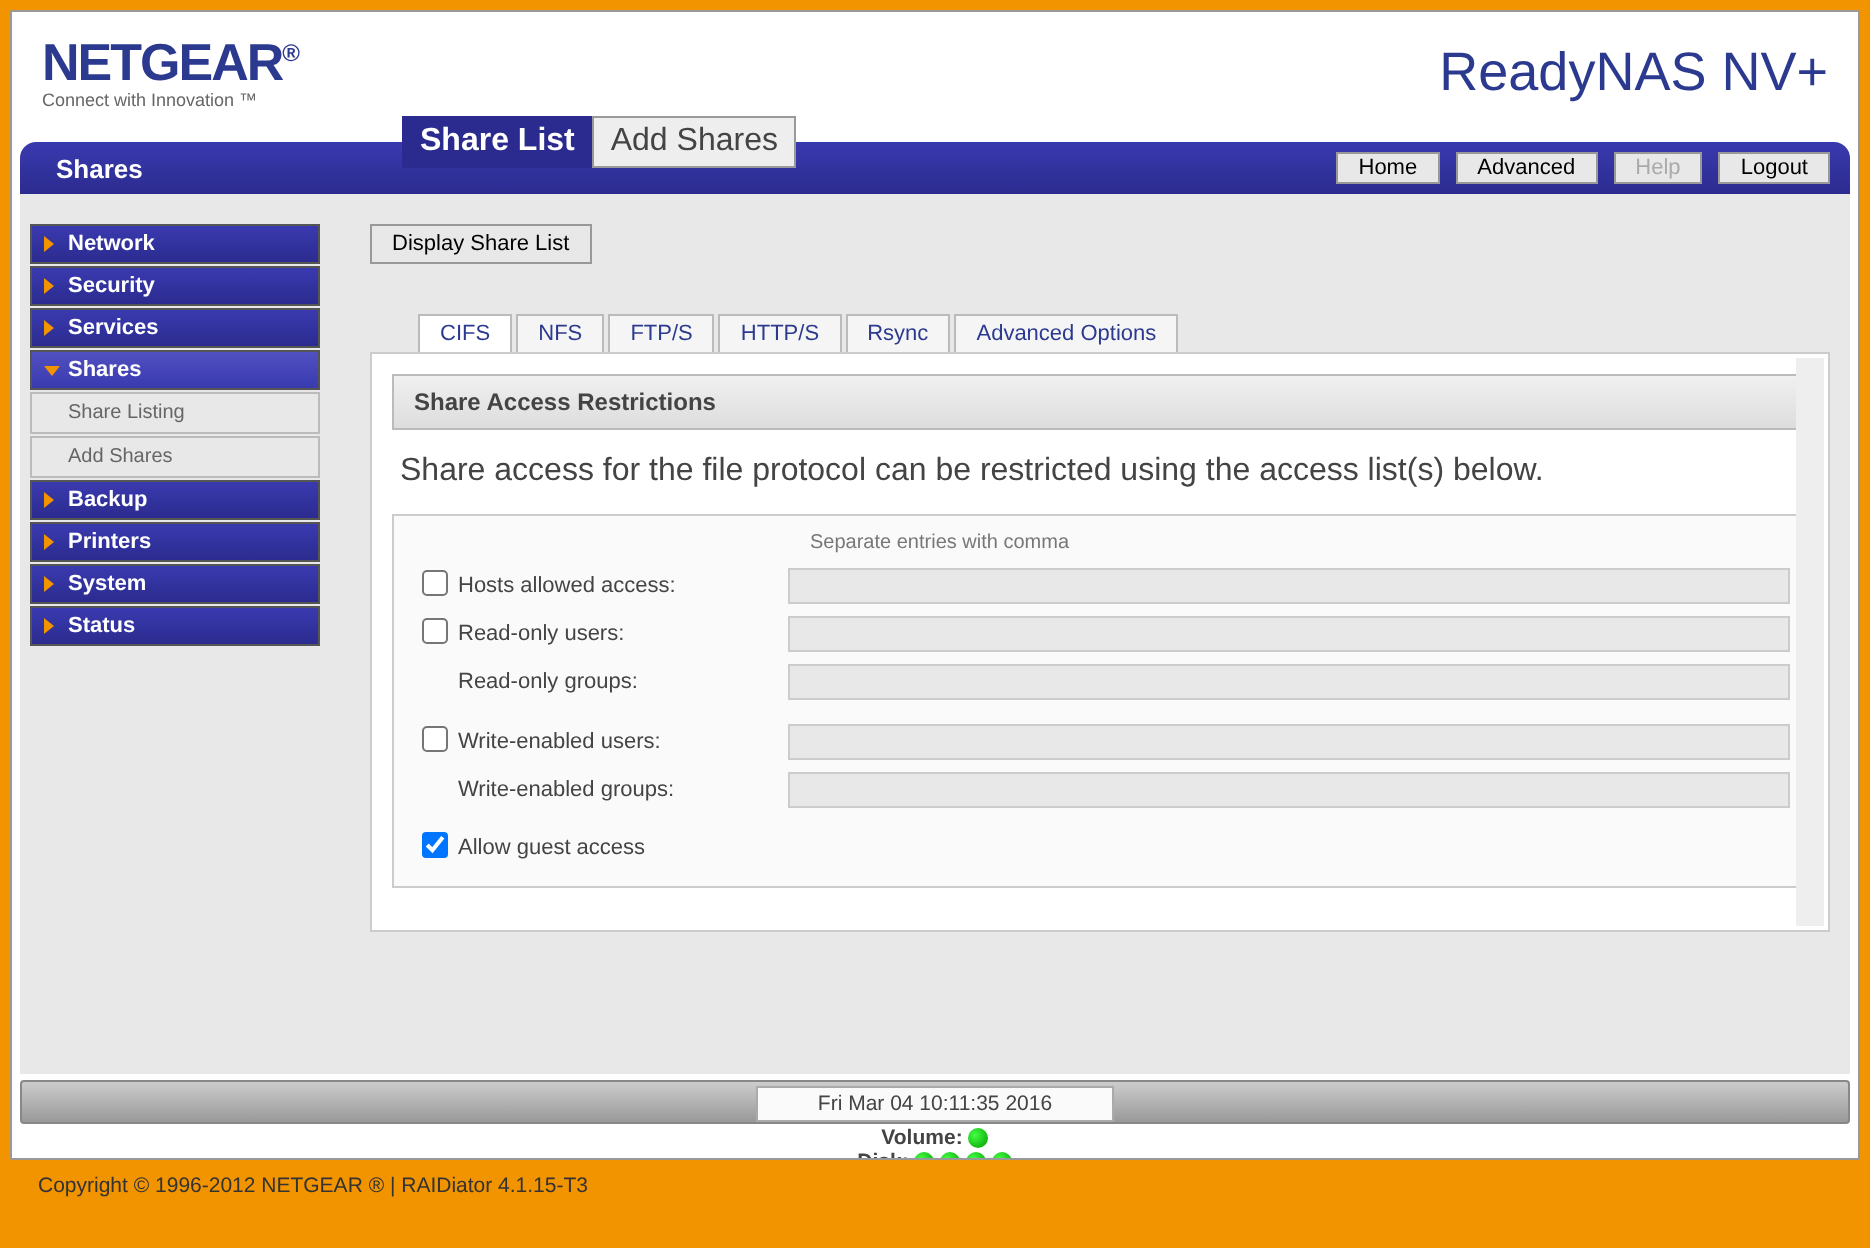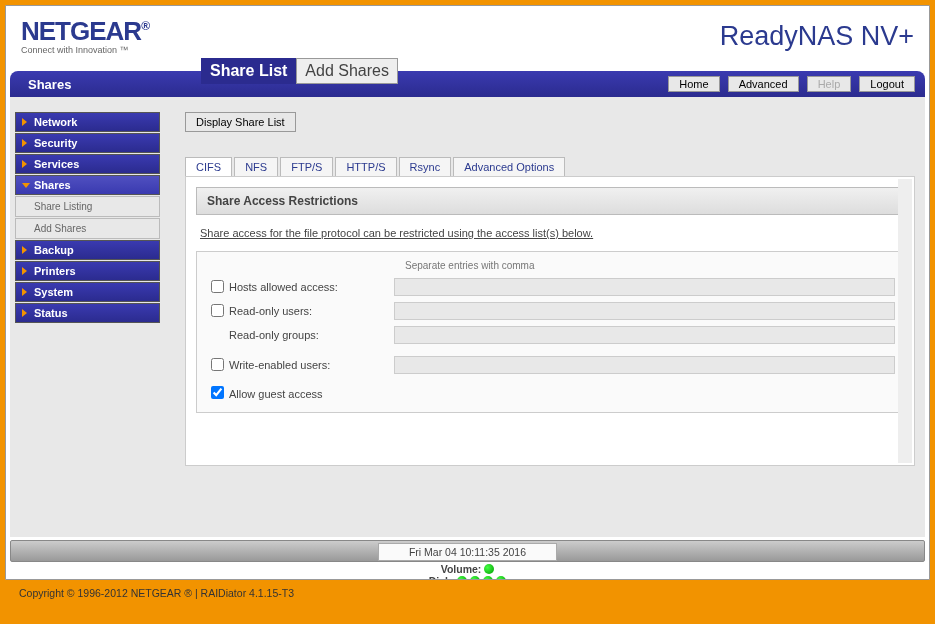--- a/index.html
+++ b/index.html
@@ -21,26 +21,26 @@
 .bar-buttons button.disabled { color: #aaa; }
 .main { display: flex; margin: 0 4px; height: 440px; background: #e8e8e8; }
 .sidebar { width: 155px; padding: 15px 5px 10px 5px; }
 .nav-item { background: linear-gradient(#3a3ab0,#2b2b8f); color: #fff; font-weight: bold; font-size: 11px; padding: 3px 6px 3px 18px; border: 1px solid #555; margin-bottom: 1px; cursor: pointer; position: relative; }
 .nav-item::before { content: ""; position: absolute; left: 6px; top: 5px; width: 0; height: 0; border-top: 4px solid transparent; border-bottom: 4px solid transparent; border-left: 5px solid #f29300; }
 .nav-item.active { background: linear-gradient(#5050c0,#3a3ab0); }
 .nav-item.active::before { border-left: none; border-top: 5px solid #f29300; border-left: 4px solid transparent; border-right: 4px solid transparent; border-bottom: none; top: 7px; }
 .nav-sub { background: #e8e8e8; color: #666; font-size: 10px; padding: 4px 6px 4px 18px; border: 1px solid #bbb; margin-bottom: 1px; cursor: pointer; }
 .content { flex: 1; padding: 15px 10px 10px 20px; position: relative; }
 .dsl-btn { font-size: 11px; padding: 3px 10px; background: #e8e8e8; border: 1px solid #999; cursor: pointer; }
-.ctabs { margin-top: 25px; border-bottom: 0; }
+.ctabs { margin-top: 25px; border-bottom: 0; margin-left: 24px; }
 .ctabs .ct { display: inline-block; padding: 3px 10px; font-size: 11px; color: #2b3a8f; border: 1px solid #bbb; border-bottom: none; background: #f5f5f5; cursor: pointer; margin-right: -1px; }
 .ctabs .ct.active { background: #fff; font-weight: normal; }
 .panel-wrap { border: 1px solid #ccc; background: #fff; padding: 10px; height: 290px; overflow: hidden; position: relative; }
 .panel-header { background: linear-gradient(#f0f0f0,#ddd); border: 1px solid #bbb; padding: 6px 10px; font-weight: bold; color: #444; font-size: 12px; }
-.panel-desc { padding: 12px 4px; color: #444; font-size: 11px; text-decoration: underline; }
+.panel-desc { padding: 12px 4px; color: #444; font-size: 16px; }
 .access-table { border: 1px solid #ccc; padding: 8px; background: #fafafa; }
 .access-hint { text-align: left; font-size: 10px; color: #777; margin-bottom: 4px; padding-left: 200px; }
 .access-row { display: flex; align-items: center; padding: 3px 0; }
 .access-row .cb { width: 24px; text-align: center; }
 .access-row .lbl { width: 165px; font-size: 11px; color: #444; }
 .access-row .inp { flex: 1; }
 .access-row input[type=text] { width: 100%; background: #e8e8e8; border: 1px solid #ccc; height: 18px; font-size: 11px; }
 .scroll-ind { position: absolute; right: 2px; top: 2px; bottom: 2px; width: 14px; background: #eee; }
 .bottom-bar { display: flex; justify-content: space-between; align-items: center; padding: 4px 12px; margin: 0 4px; }
 .bottom-bar button { font-size: 11px; padding: 2px 8px; background: #e8e8e8; border: 1px solid #999; cursor: pointer; }
@@ -124,20 +124,25 @@
             <div class="access-row">
               <div class="cb"></div>
               <div class="lbl">Read-only groups:</div>
               <div class="inp"><input type="text" style=""></div>
             </div>
             <div class="access-row" style="margin-top:6px;">
               <div class="cb"><input type="checkbox" style=""></div>
               <div class="lbl">Write-enabled users:</div>
               <div class="inp"><input type="text" style=""></div>
             </div>
+            <div class="access-row">
+              <div class="cb"></div>
+              <div class="lbl">Write-enabled groups:</div>
+              <div class="inp"><input type="text" style=""></div>
+            </div>
             <div class="access-row" style="margin-top:6px;">
               <div class="cb"><input type="checkbox" checked="" style=""></div>
               <div class="lbl">Allow guest access</div>
             </div>
           </div>
         </div>
       </div>
     </div>
 
 

